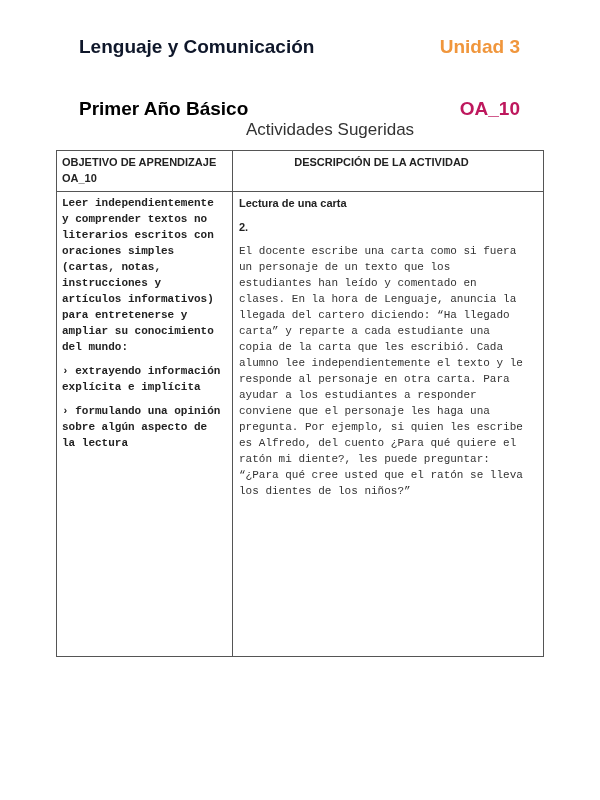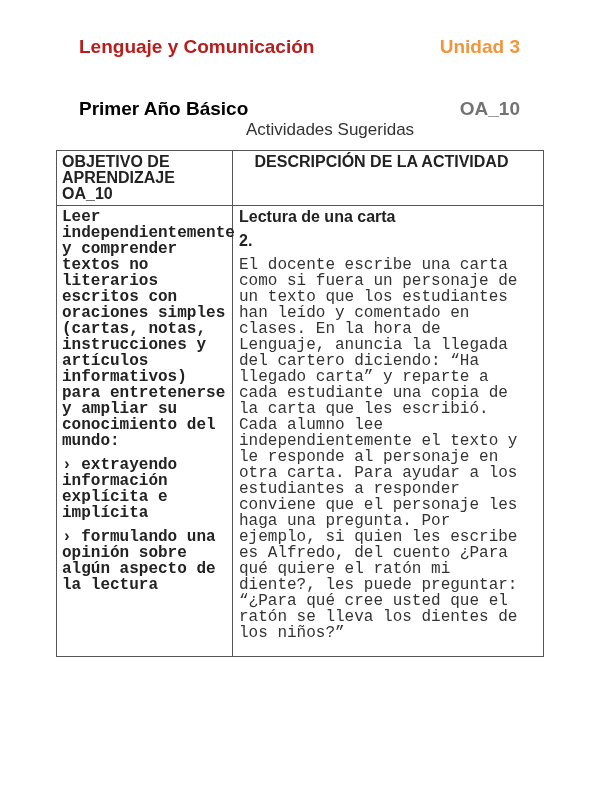--- a/index.html
+++ b/index.html
@@ -1,28 +1,28 @@
 <!DOCTYPE html>
 <html><head>
   <meta charset="utf-8">
   <style>
     html, body { margin: 0; padding: 0; background: #ffffff; }
     body { width: 600px; height: 800px; position: relative; overflow: hidden;
            font-family: "Liberation Sans", sans-serif; color: #1a1a1a; }
     .hdr { position: absolute; left: 79px; right: 80px; top: 36px; }
     .hdr-row { display: flex; justify-content: space-between; align-items: baseline; }
-    .subject { font-size: 19px; font-weight: bold; color: #b91c1c; line-height: 22px; }
+    .subject { font-size: 19px; font-weight: bold; color: #0f172a; line-height: 22px; }
     .unit { font-size: 19px; font-weight: bold; color: #f0963c; line-height: 22px; }
     .grade { font-size: 19px; font-weight: bold; color: #000; line-height: 22px; margin-top: 40px; }
-    .oa { font-size: 19px; font-weight: bold; color: #737373; line-height: 22px; }
+    .oa { font-size: 19px; font-weight: bold; color: #be185d; line-height: 22px; }
     .section-title { position: absolute; top: 120px; left: 12px; right: 0; text-align: center;
                      font-size: 17px; color: #333; margin-left: 48px; }
     table { position: absolute; left: 56px; top: 150px; width: 488px; height: 507px;
             border-collapse: collapse; table-layout: fixed; }
-    td { border: 1.5px solid #555; vertical-align: top; font-size: 16px; line-height: 16px; }
+    td { border: 1.5px solid #555; vertical-align: top; font-size: 11px; line-height: 16px; }
     td.c1 { width: 165px; padding: 3px 5px 3px 5px; }
     td.c2 { padding: 3px 19px 3px 6px; }
     tr.head td { height: 34px; font-weight: bold; color: #222; }
     tr.head td.c2 { text-align: center; }
     .obj p { margin: 0 0 8px 0; font-weight: bold; color: #222; font-family: Liberation Mono, monospace; }
     .act-title { font-weight: bold; color: #222; margin: 0 0 8px 0; }
     .act-num { font-weight: bold; color: #222; margin: 0 0 8px 0; }
     .act-body { margin: 0; color: #333; font-family: Liberation Mono, monospace; }
   </style>
 </head>

